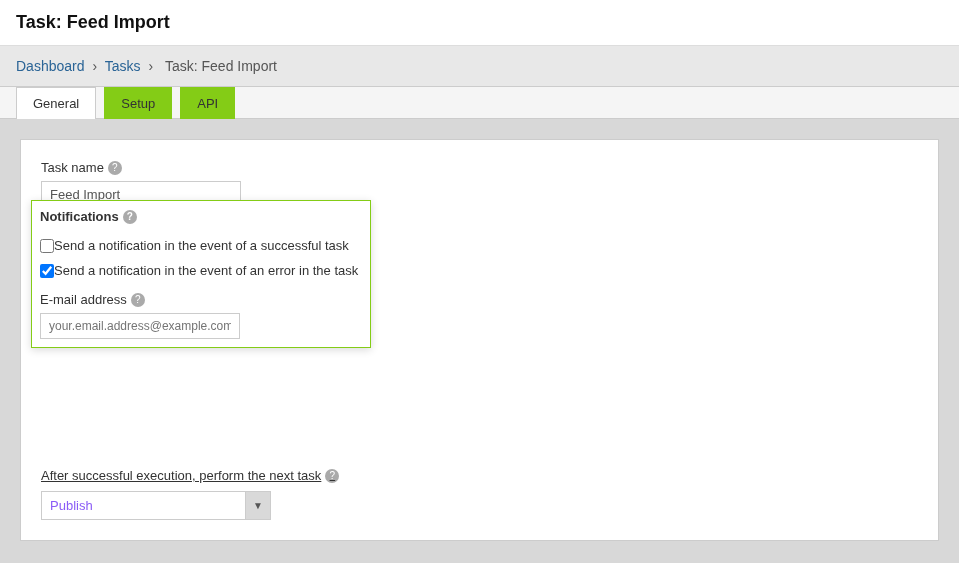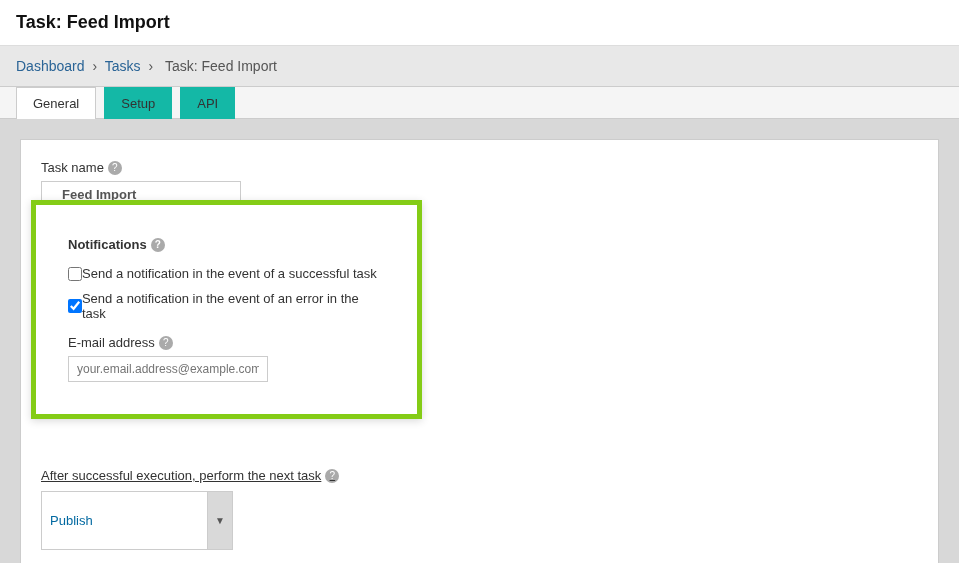--- a/index.html
+++ b/index.html
@@ -36,21 +36,21 @@
       padding: 0 16px;
       display: flex;
       gap: 8px;
     }
     .tab {
       padding: 8px 16px;
       cursor: pointer;
       border: 1px solid transparent;
       border-bottom: none;
       margin-bottom: -1px;
-      background: #14b8a6;
+      background: #84cc16;
       color: #333;
       font-size: 13px;
     }
     .tab.active {
       background: #fff;
       border-color: #ccc;
       border-bottom-color: #fff;
       color: #333;
     }
     .main-content {
@@ -84,35 +84,34 @@
       width: 14px;
       height: 14px;
       border-radius: 50%;
       background: #aaa;
       color: #fff;
       font-size: 10px;
       cursor: pointer;
     }
     .text-input {
       width: 200px;
-      padding: 5px 20px;
+      padding: 5px 8px;
       border: 1px solid #ccc;
       font-size: 13px;
       color: #555;
-      font-weight: bold;
     }
     
     .notification-popup {
       position: absolute;
       top: 60px;
       left: 10px;
       background: #fff;
-      border: 5px solid #84cc16;
-      padding: 32px;
-      width: 391px;
+      border: 1px solid #84cc16;
+      padding: 8px;
+      width: 340px;
       box-shadow: 0 2px 8px rgba(0,0,0,0.15);
       z-index: 10;
     }
     .notification-title {
       display: flex;
       align-items: center;
       gap: 4px;
       font-weight: bold;
       font-size: 13px;
       margin-bottom: 14px;
@@ -157,26 +156,26 @@
       font-size: 13px;
       color: #333;
       margin-bottom: 8px;
       text-decoration: underline;
     }
     .select-wrapper {
       display: inline-flex;
       align-items: stretch;
     }
     .select-input {
-      width: 166px;
-      padding: 21px 8px;
+      width: 204px;
+      padding: 6px 8px;
       border: 1px solid #ccc;
       border-right: none;
       font-size: 13px;
-      color: #0369a1;
+      color: #8b5cf6;
       background: #fff;
       appearance: none;
       -webkit-appearance: none;
     }
     .select-arrow {
       width: 26px;
       background: #d9d9d9;
       border: 1px solid #ccc;
       display: flex;
       align-items: center;

